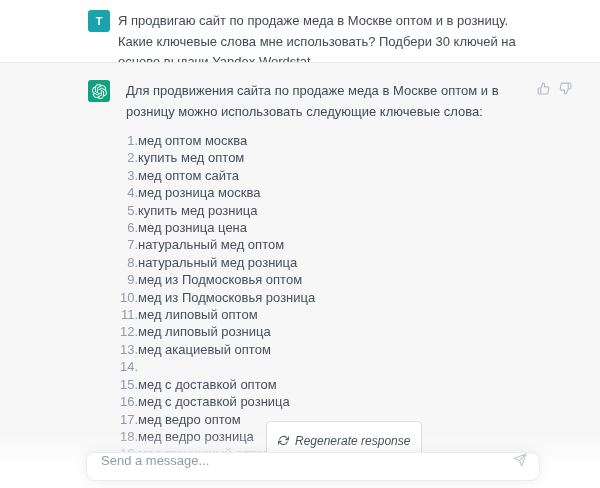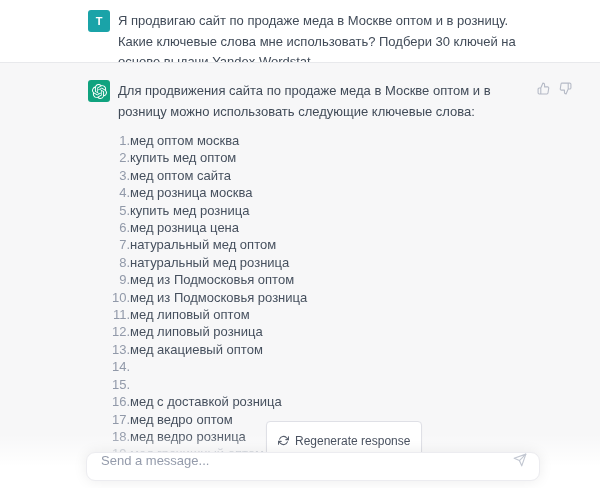--- a/index.html
+++ b/index.html
@@ -44,21 +44,21 @@
   }
 
   
   .assistant-section {
     position: relative;
     height: 426px;
     background: #f7f7f8;
     border-top: 1px solid #e8e9ec;
     display: flex;
     align-items: flex-start;
-    gap: 8px;
+    gap: 16px;
     padding: 17px 56px 0 88px;
   }
   .assistant-body { flex: 1; }
   .assistant-intro {
     margin: 0;
     font-size: 13px;
     line-height: 21px;
     max-width: 400px;
     color: #414b58;
   }
@@ -115,20 +115,21 @@
     gap: 6px;
     padding: 0 11px;
     background: #ffffff;
     border: 1px solid #dfe0e6;
     border-radius: 4px;
     font-size: 12px;
     color: #4a5260;
     box-shadow: 0 1px 2px rgba(0,0,0,0.03);
     cursor: pointer;
     font-family: inherit;
+    font-style: italic;
   }
   .regenerate-btn .rf-icon { display: flex; color: #5b6270; }
 
   .composer {
     position: absolute;
     left: 86px; top: 452px;
     width: 454px; height: 29px;
     z-index: 10;
     background: #ffffff;
     border: 1px solid #ececf0;
@@ -243,20 +244,21 @@
           <span class="kw-num">13.</span>
           <span class="kw-text">мед акациевый оптом</span>
         </li>
 
         <li>
           <span class="kw-num">14.</span>
         </li>
 
         <li>
           <span class="kw-num">15.</span>
+          <span class="kw-text">мед с доставкой оптом</span>
         </li>
 
         <li>
           <span class="kw-num">16.</span>
           <span class="kw-text">мед с доставкой розница</span>
         </li>
 
         <li>
           <span class="kw-num">17.</span>
           <span class="kw-text">мед ведро оптом</span>

